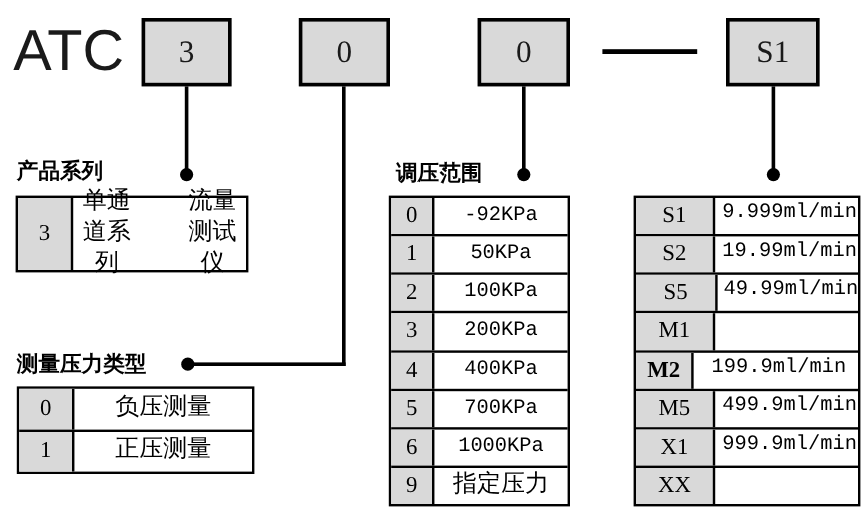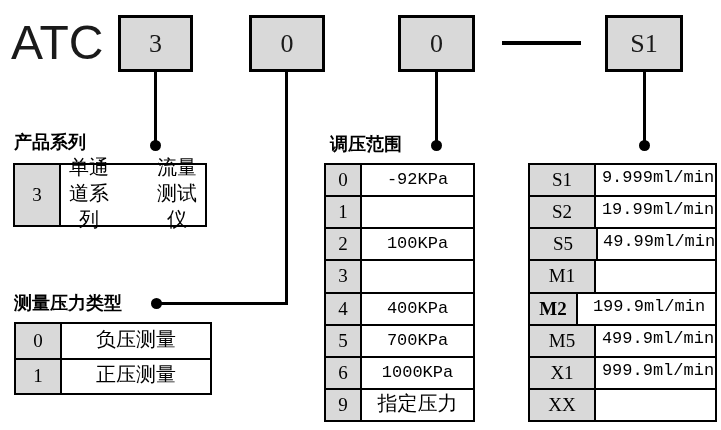--- a/index.html
+++ b/index.html
@@ -144,27 +144,29 @@
       </div>
     </div>
 
   <div class="dtable" id="table-pressure-range" style="left:324px; top:163px; width:151px; height:259px;">
       <div class="trow">
         <div class="tcode" style="width: 36px;">0</div>
         <div class="tdesc">-92KPa</div>
       </div>
       <div class="trow">
         <div class="tcode" style="width: 36px;">1</div>
+        <div class="tdesc">50KPa</div>
       </div>
       <div class="trow">
         <div class="tcode" style="width: 36px;">2</div>
         <div class="tdesc">100KPa</div>
       </div>
       <div class="trow">
         <div class="tcode" style="width: 36px;">3</div>
+        <div class="tdesc">200KPa</div>
       </div>
       <div class="trow">
         <div class="tcode" style="width: 36px;">4</div>
         <div class="tdesc">400KPa</div>
       </div>
       <div class="trow">
         <div class="tcode" style="width: 36px;">5</div>
         <div class="tdesc">700KPa</div>
       </div>
       <div class="trow">

